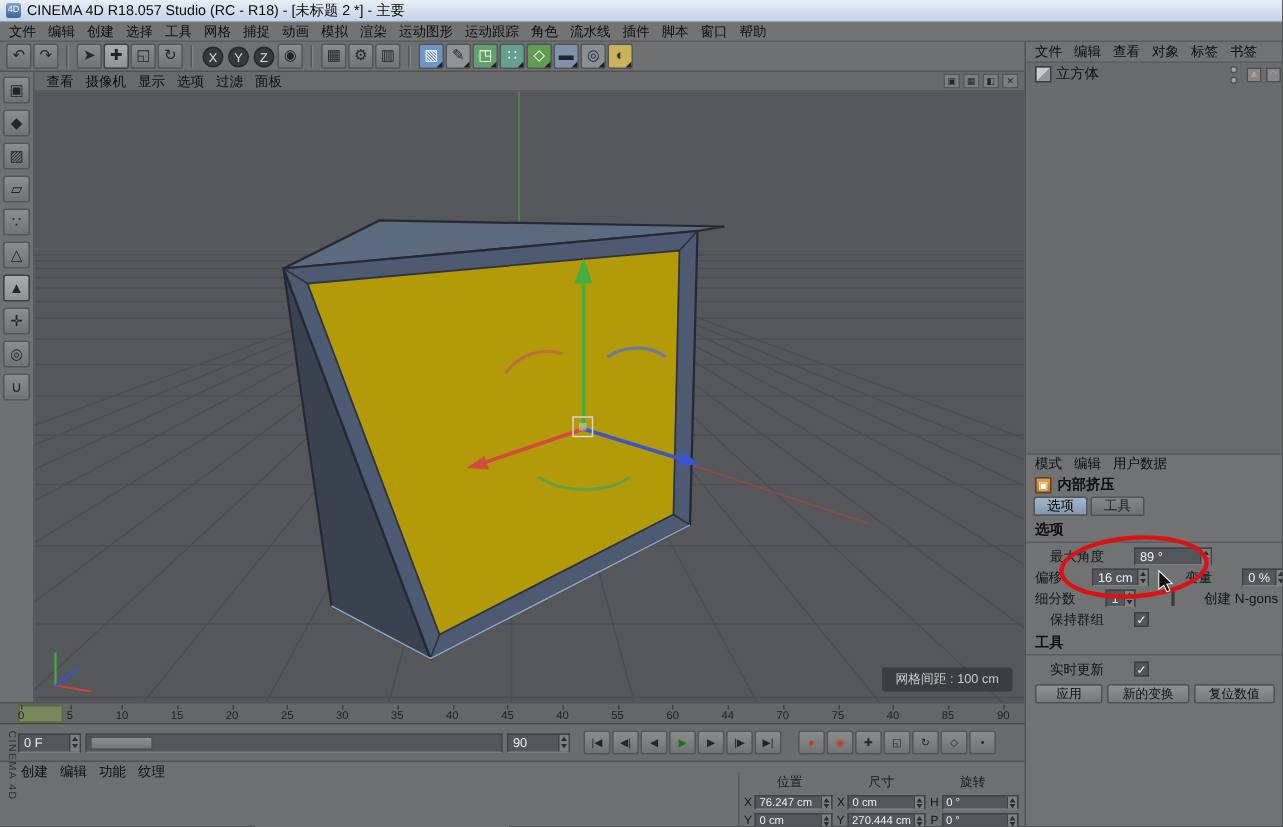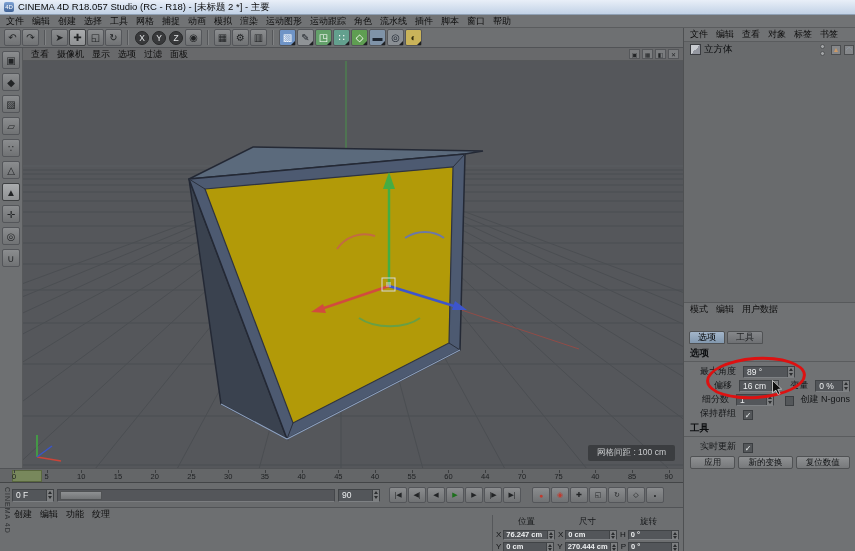--- a/index.html
+++ b/index.html
@@ -71,21 +71,21 @@
   .tool-icon{width:11px;height:11px;background:linear-gradient(#e0a34f,#b3762a);border:1px solid #5e431d;
     color:#fff;font-size:7px;display:flex;align-items:center;justify-content:center;}
   .tool-title{font-size:9.5px;color:#0b0d0f;font-weight:bold;}
   .am-tabs{position:absolute;left:0;top:303px;width:172px;display:flex;gap:2px;padding:0 5px;height:14px;}
   .tab{height:13px;padding:0 8px;font-size:9px;display:flex;align-items:center;border-radius:2px 2px 0 0;
     background:linear-gradient(#85878a,#6e7073);border:1px solid #505254;color:#1c1e20;}
   .tab.active{background:linear-gradient(#a3b5c9,#8298af);color:#000;}
   .am-body{position:absolute;left:0;top:317px;width:172px;}
   .group{font-size:9.5px;font-weight:bold;color:#0c0e10;padding:2px 6px 1px;border-bottom:1px solid #5a5c5e;
     margin-bottom:2px;}
-  .amrow{display:flex;align-items:flex-end;gap:7px;padding:0 6px;height:14px;}
+  .amrow{display:flex;align-items:center;gap:20px;padding:0 6px;height:14px;}
   .lbl{font-size:9px;color:#131517;white-space:nowrap;}
   .lbl.w{width:46px;text-align:right;}
   .field{display:flex;align-items:stretch;background:#53565a;border:1px solid #404346;
     border-bottom-color:#7e8184;height:12px;}
   .field .val{flex:1;color:#edeff0;font-size:8.5px;line-height:10px;padding:0 3px;white-space:nowrap;overflow:hidden;}
   .spin{width:7px;background:#7d7f81;display:flex;flex-direction:column;border-left:1px solid #404346;}
   .spin i{flex:1;position:relative;}
   .spin .up::after{content:"";position:absolute;left:1px;top:1px;border-left:2px solid transparent;
     border-right:2px solid transparent;border-bottom:3px solid #2b2d2f;}
   .spin .dn::after{content:"";position:absolute;left:1px;top:1px;border-left:2px solid transparent;
@@ -129,21 +129,21 @@
   
   .bottomstrip{position:absolute;left:0;top:508px;width:683px;height:43px;background:#6d6f71;}
   .mm-menus{display:flex;align-items:center;height:13px;padding-left:10px;}
   .coords{position:absolute;left:492px;top:7px;width:189px;border-left:1px solid #55575a;padding:1px 2px 0 3px;}
   .coords .hdr{display:flex;}
   .coords .hdr span{flex:1;text-align:center;font-size:8.5px;color:#16181a;}
   .crow{display:flex;gap:3px;height:11px;margin-top:1px;}
   .ccell{flex:1;display:flex;gap:2px;align-items:center;}
   .ccell .lbl{font-size:8px;}
   .ccell .field{height:10px;flex:1;}
-  .ccell .val{font-size:7.5px;line-height:8px;padding:0 2px;font-weight:bold;}
+  .ccell .val{font-size:7.5px;line-height:8px;padding:0 2px;}
 
   .side-label{position:absolute;left:0;top:470px;width:11px;height:81px;writing-mode:vertical-rl;
     font-size:7px;color:#2e3032;letter-spacing:1px;overflow:hidden;text-align:center;z-index:4;}
 </style>
 </head>
 <body>
 
 <div class="window">
 
   <div class="titlebar">
@@ -344,20 +344,24 @@
         <span class="tag" style="color:#9ab;">◠</span>
       </div>
     </div>
 
     <div class="am-modebar rp-row">
         <span class="menu-item">模式</span>
         <span class="menu-item">编辑</span>
         <span class="menu-item">用户数据</span>
       </div>
 
+    <div class="am-titlebar">
+      <span class="tool-icon">▣</span>
+      <span class="tool-title">内部挤压</span>
+    </div>
 
     <div class="am-tabs">
         <span class="tab active">选项</span>
         <span class="tab">工具</span>
       </div>
 
     <div class="am-body">
       <div class="group">选项</div>
 
       <div class="amrow">

